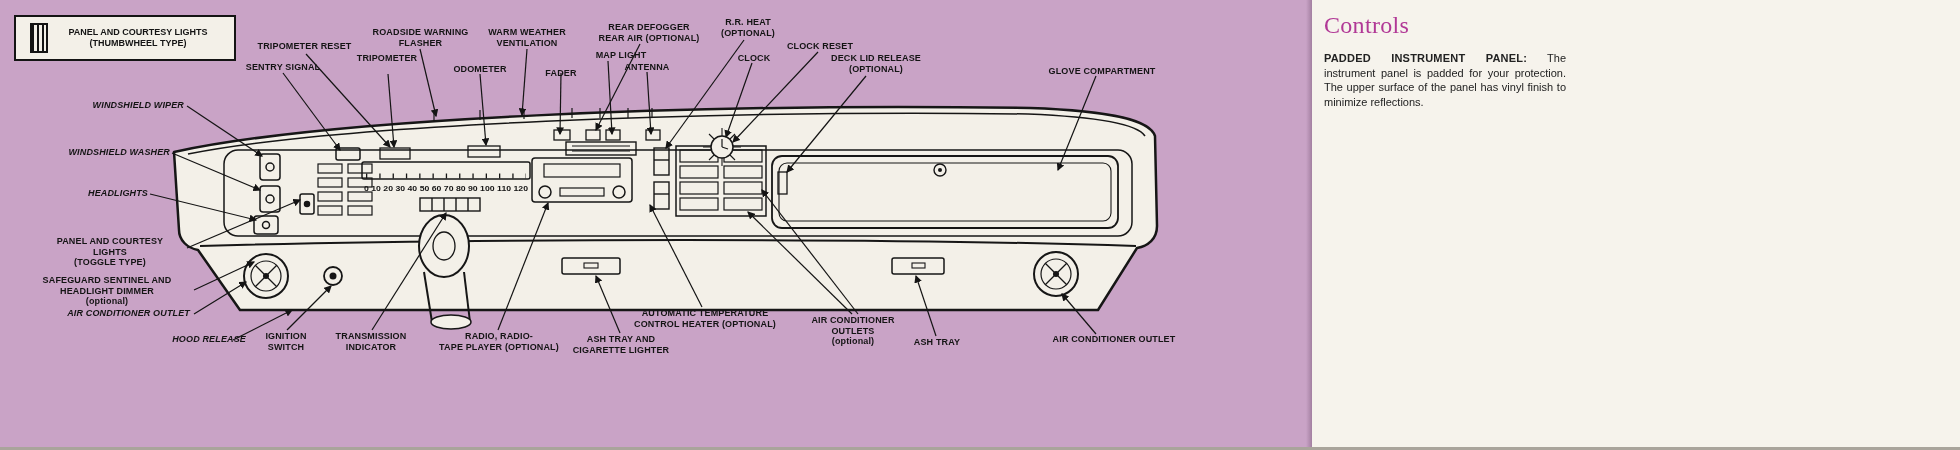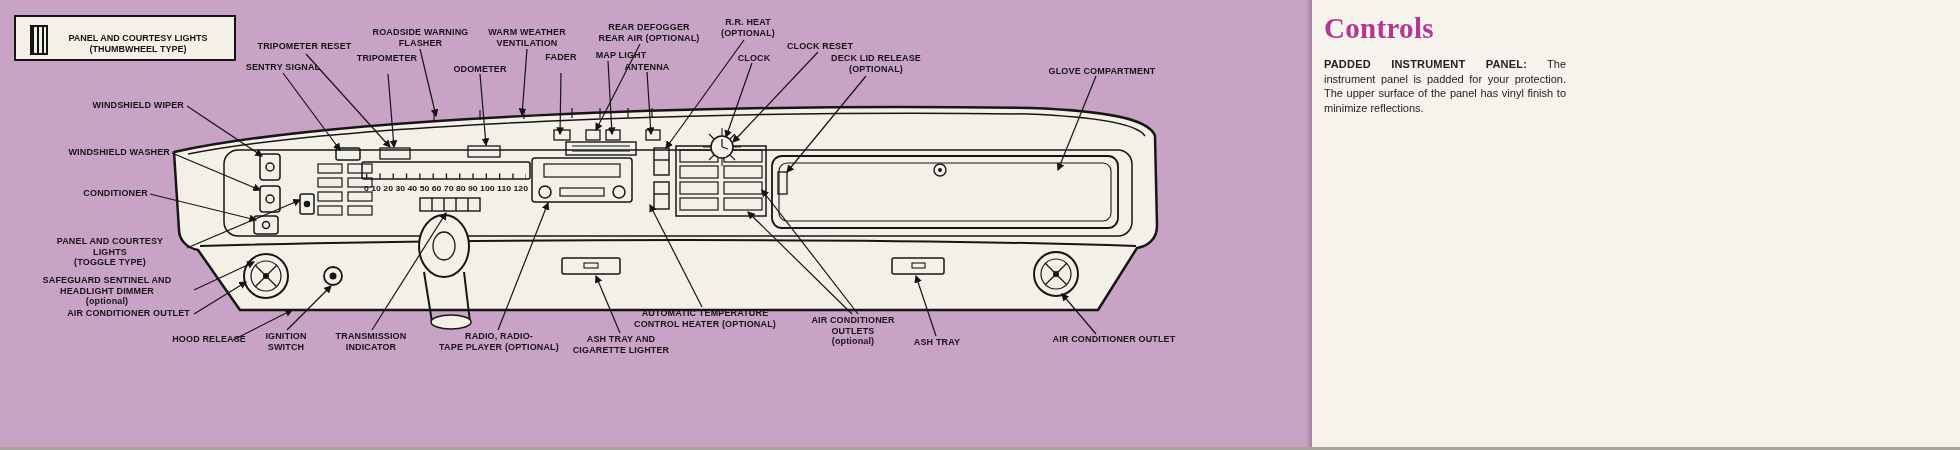--- a/index.html
+++ b/index.html
@@ -3,29 +3,29 @@
 <meta charset="utf-8">
 <style>
   html,body{margin:0;padding:0;}
   .page{position:relative;width:1960px;height:450px;overflow:hidden;background:#f6f3ec;font-family:"Liberation Sans",sans-serif;}
   .diagram-area{position:absolute;left:0;top:0;width:1312px;height:450px;background:#c9a3c6;}
   .diagram-area:after{content:"";position:absolute;right:0;top:0;width:6px;height:100%;
     background:linear-gradient(90deg,rgba(90,60,90,0),rgba(90,60,90,.35));}
   .art{position:absolute;left:0;top:0;width:1312px;height:450px;}
   .lbl{position:absolute;font:bold 9px/1.18 "Liberation Sans",sans-serif;color:#141414;
        text-align:center;white-space:pre-line;letter-spacing:.15px;}
-  .la-r{text-align:right;}
+  .la-r{text-align:right;font-style:italic;}
   .legend-box{position:absolute;left:14px;top:15px;width:222px;height:46px;background:#f3f0e8;
-      border:2px solid #141414;box-sizing:border-box;display:flex;align-items:flex-end;gap:8px;padding:4px 14px;}
+      border:2px solid #141414;box-sizing:border-box;display:flex;align-items:center;gap:8px;padding:4px 14px;}
   .thumbwheel{width:18px;height:30px;border:2px solid #141414;box-sizing:border-box;flex:0 0 auto;
       background:repeating-linear-gradient(90deg,#141414 0 2px,#f3f0e8 2px 5px);}
   .legend-text{flex:1;font:bold 9px/1.25 "Liberation Sans",sans-serif;color:#141414;text-align:center;white-space:pre-line;}
   .sidebar{position:absolute;left:1312px;top:0;width:648px;height:450px;background:#f6f3ec;box-sizing:border-box;padding:12px 0 0 12px;}
-  .sidebar h1{margin:0 0 10px 0;font-family:"Liberation Serif",serif;font-weight:bold;
-      font-size:29px;color:#b13896;letter-spacing:.3px;}
+  .sidebar h1{margin:0 0 10px 0;font-family:"Liberation Serif",serif;font-weight:normal;
+      font-size:24px;color:#b13896;letter-spacing:.3px;}
   .sidebar p{width:242px;margin:12px 0 12px 0;font-size:11px;line-height:1.32;color:#222;text-align:justify;}
   .sidebar b{letter-spacing:.2px;}
   .bottom-edge{position:absolute;left:0;bottom:0;width:100%;height:3px;background:#a9a49b;}
   .speedo-nums{font:bold 7.5px "Liberation Sans",sans-serif;fill:#141414;}
 </style>
 </head>
 <body>
 
 <div class="page">
 
@@ -224,35 +224,35 @@
     </div>
 
     <div class="lbl" style="left:242px;top:41px;width:125px">TRIPOMETER RESET</div>
     <div class="lbl" style="left:228px;top:62px;width:110px">SENTRY SIGNAL</div>
     <div class="lbl" style="left:358px;top:27px;width:125px">ROADSIDE WARNING
 FLASHER</div>
     <div class="lbl" style="left:342px;top:53px;width:90px">TRIPOMETER</div>
     <div class="lbl" style="left:436px;top:64px;width:88px">ODOMETER</div>
     <div class="lbl" style="left:466px;top:27px;width:122px">WARM WEATHER
 VENTILATION</div>
-    <div class="lbl" style="left:532px;top:52px;width:58px">FADER</div>
+    <div class="lbl" style="left:532px;top:68px;width:58px">FADER</div>
     <div class="lbl" style="left:584px;top:50px;width:74px">MAP LIGHT</div>
     <div class="lbl" style="left:612px;top:62px;width:70px">ANTENNA</div>
     <div class="lbl" style="left:578px;top:22px;width:142px">REAR DEFOGGER
 REAR AIR (OPTIONAL)</div>
     <div class="lbl" style="left:706px;top:17px;width:84px">R.R. HEAT
 (OPTIONAL)</div>
     <div class="lbl" style="left:728px;top:53px;width:52px">CLOCK</div>
     <div class="lbl" style="left:772px;top:41px;width:96px">CLOCK RESET</div>
     <div class="lbl" style="left:812px;top:53px;width:128px">DECK LID RELEASE
 (OPTIONAL)</div>
     <div class="lbl" style="left:1028px;top:66px;width:148px">GLOVE COMPARTMENT</div>
     <div class="lbl la-r" style="left:34px;top:100px;width:150px">WINDSHIELD WIPER</div>
     <div class="lbl la-r" style="left:26px;top:147px;width:144px">WINDSHIELD WASHER</div>
-    <div class="lbl la-r" style="left:44px;top:188px;width:104px">CONDITIONER</div>
+    <div class="lbl la-r" style="left:44px;top:188px;width:104px">HEADLIGHTS</div>
     <div class="lbl" style="left:36px;top:236px;width:148px">PANEL AND COURTESY
 LIGHTS
 (TOGGLE TYPE)</div>
     <div class="lbl" style="left:22px;top:275px;width:170px">SAFEGUARD SENTINEL AND
 HEADLIGHT DIMMER
 (optional)</div>
     <div class="lbl la-r" style="left:28px;top:308px;width:162px">AIR CONDITIONER OUTLET</div>
     <div class="lbl la-r" style="left:156px;top:334px;width:90px">HOOD RELEASE</div>
     <div class="lbl" style="left:252px;top:331px;width:68px">IGNITION
 SWITCH</div>

